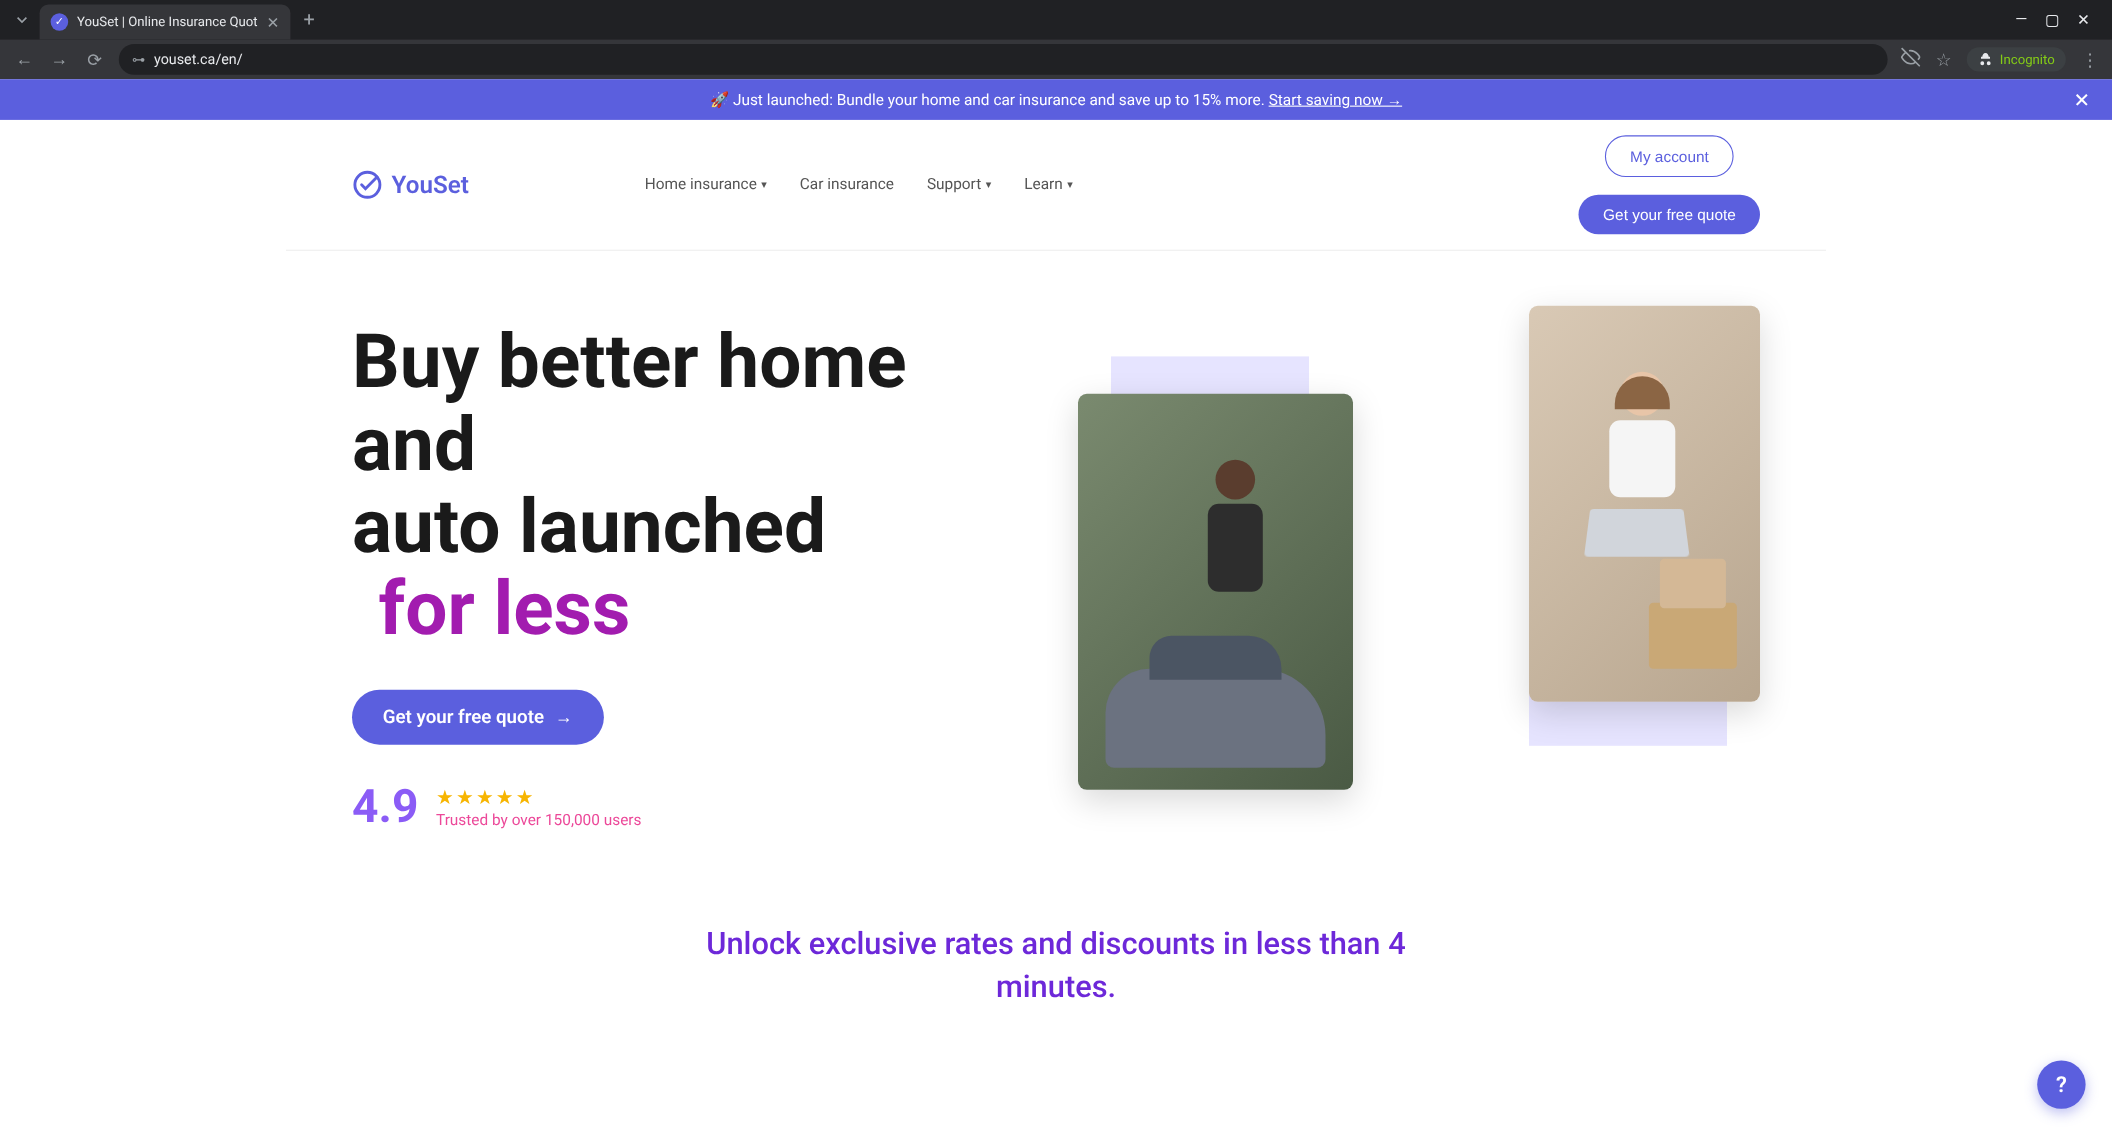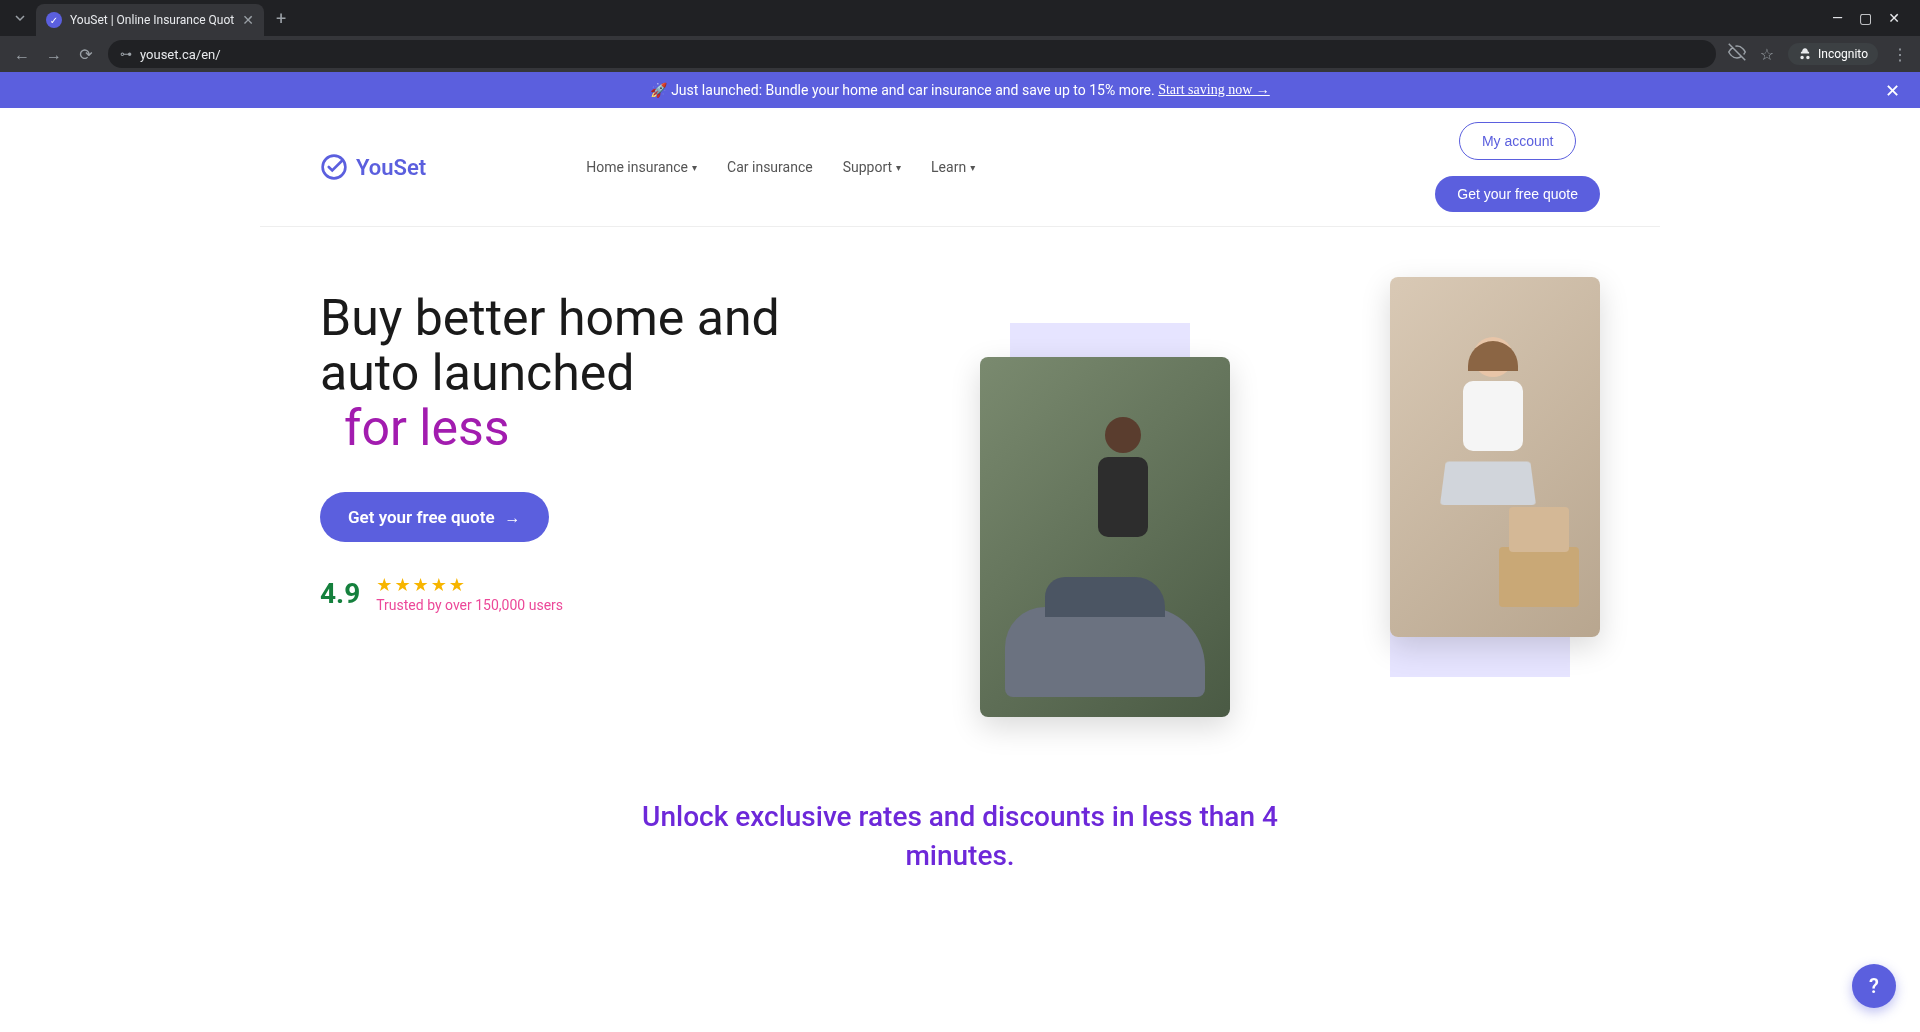--- a/index.html
+++ b/index.html
@@ -16,48 +16,48 @@
     .new-tab { color: #9aa0a6; font-size: 18px; padding: 4px 8px; cursor: pointer; }
     .window-controls { margin-left: auto; display: flex; gap: 16px; padding-right: 12px; color: #e8eaed; }
     .window-controls span { cursor: pointer; font-size: 14px; }
     
     .url-bar { display: flex; align-items: center; height: 36px; padding: 0 12px; gap: 12px; background: #35363a; }
     .nav-btn { color: #9aa0a6; font-size: 16px; cursor: pointer; width: 20px; text-align: center; }
     .url-input-wrap { flex: 1; display: flex; align-items: center; background: #202124; border-radius: 20px; padding: 4px 12px; gap: 8px; height: 28px; }
     .url-lock { color: #9aa0a6; font-size: 12px; }
     .url-text { color: #e8eaed; font-size: 13px; flex: 1; }
     .url-actions { display: flex; gap: 14px; align-items: center; color: #9aa0a6; }
-    .incognito-badge { display: flex; align-items: flex-start; gap: 6px; background: #3c4043; padding: 4px 10px; border-radius: 14px; font-size: 12px; color: #ffffff; }
+    .incognito-badge { display: flex; align-items: flex-start; gap: 6px; background: #3c4043; padding: 4px 10px; border-radius: 14px; font-size: 12px; color: #84cc16; }
     
     
     .page-content { background: white; min-height: calc(100vh - 72px); }
     
     .promo-banner { background: #5b5fde; color: white; padding: 10px 20px; display: flex; align-items: center; justify-content: center; position: relative; font-size: 14px; }
-    .promo-banner .link { text-decoration: underline; cursor: pointer; font-family: Liberation Serif, serif; }
+    .promo-banner .link { text-decoration: underline; cursor: pointer; }
     .promo-close { position: absolute; right: 20px; cursor: pointer; font-size: 18px; }
     
     .site-header { display: flex; align-items: center; padding: 14px 60px; max-width: 1400px; margin: 0 auto; border-bottom: 1px solid #eee; }
     .logo { display: flex; align-items: center; gap: 8px; color: #5b5fde; font-size: 22px; font-weight: 600; }
     .logo-icon { width: 28px; height: 28px; }
     .nav-menu { display: flex; gap: 30px; margin-left: 160px; align-items: center; justify-content: space-between; }
     .nav-item { color: #555; font-size: 14px; cursor: pointer; display: flex; align-items: center; gap: 4px; }
     .nav-chevron { font-size: 10px; }
     .header-actions { margin-left: auto; display: flex; gap: 16px; align-items: center; flex-direction: column; }
     .btn-outline { border: 1.5px solid #5b5fde; color: #5b5fde; background: white; padding: 10px 22px; border-radius: 22px; font-size: 14px; font-weight: 500; cursor: pointer; }
     .btn-primary { background: #5b5fde; color: white; border: none; padding: 10px 22px; border-radius: 22px; font-size: 14px; font-weight: 500; cursor: pointer; }
     
     .hero { display: flex; padding: 50px 60px; max-width: 1400px; margin: 0 auto; gap: 40px; }
     .hero-left { flex: 1; padding-top: 14px; }
-    .hero-title { font-size: 50px; font-weight: 400; line-height: 1.1; color: #1a1a1a; }
+    .hero-title { font-size: 68px; font-weight: 700; line-height: 1.1; color: #1a1a1a; }
     .hero-title .accent { color: #a21caf; margin-left: 24px; }
     .hero-sub { color: #555; font-size: 16px; margin-top: 24px; max-width: 460px; line-height: 1.5; }
     .hero-cta { margin-top: 36px; display: inline-flex; align-items: center; gap: 10px; background: #5b5fde; color: white; padding: 15px 28px; border-radius: 28px; font-size: 17px; font-weight: 600; cursor: pointer; }
     .hero-cta .arrow { font-size: 16px; }
     .rating { display: flex; align-items: center; gap: 16px; margin-top: 32px; }
-    .rating-num { font-size: 28px; font-weight: 700; color: #15803d; }
+    .rating-num { font-size: 42px; font-weight: 700; color: #8b5cf6; }
     .rating-detail { display: flex; flex-direction: column; gap: 2px; }
     .stars { color: #f7b500; font-size: 18px; letter-spacing: 2px; }
     .rating-text { color: #ec4899; font-size: 14px; }
     
     .hero-right { flex: 1; position: relative; min-height: 440px; }
     .img-box { position: absolute; border-radius: 8px; box-shadow: 0 10px 30px rgba(0,0,0,0.15); overflow: hidden; display: flex; align-items: center; justify-content: center; color: #888; font-size: 13px; }
     .img-box-1 { width: 250px; height: 360px; left: 0; top: 80px; background: linear-gradient(135deg,#7a8a6f,#4a5a44); z-index: 2; }
     .img-box-2 { width: 210px; height: 360px; right: 0; top: 0; background: linear-gradient(135deg,#d9c9b5,#b8a68f); z-index: 1; }
     .deco-purple { position: absolute; background: #e6e4ff; }
     .deco-1 { width: 180px; height: 140px; left: 30px; top: 46px; }

